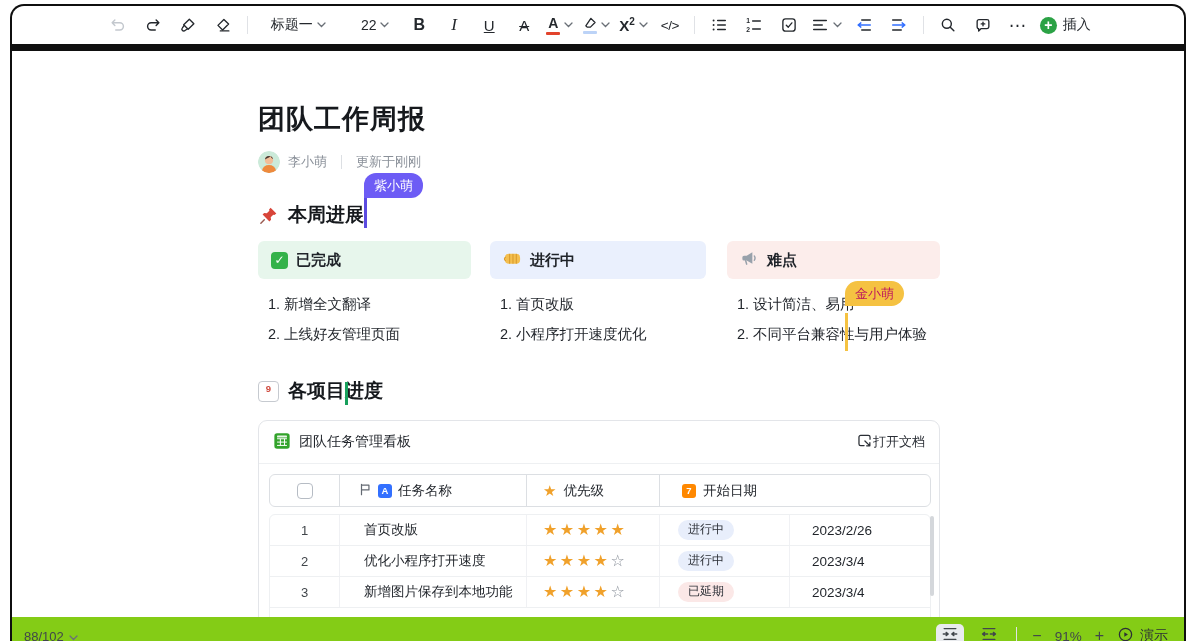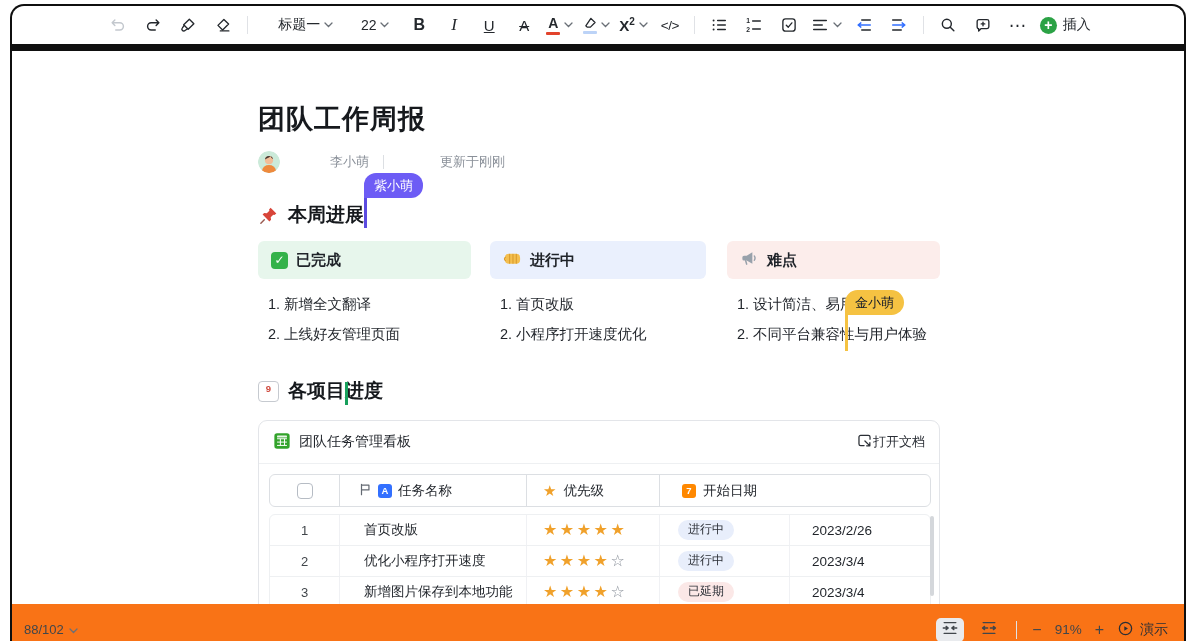--- a/index.html
+++ b/index.html
@@ -36,27 +36,27 @@
   .thickbar { height:7px; background:#0f0f0f; }
 
   
   .doc { position:relative; height:calc(100% - 45px); background:#fff; overflow:hidden; }
   .abs { position:absolute; }
 
   .doc-title { left:246px; top:50px; font-size:27px; font-weight:700; color:#16191d; letter-spacing:1px; }
 
   .meta { left:246px; top:100px; display:flex; align-items:center; gap:8px; }
   .avatar { width:22px; height:22px; border-radius:50%; overflow:hidden; }
-  .meta-name, .meta-updated { font-size:13px; color:#8a9099;margin-left:42px; }
+  .meta-name, .meta-updated { font-size:13px; color:#8a9099; }
   .meta-sep { width:1px; height:14px; background:#dcdfe3; margin:0 6px; }
 
   .cursor-label { height:25px; padding:0 10px; display:flex; align-items:center;
                   border-radius:12px 12px 12px 0; font-size:13px; z-index:4; }
   .cursor-label.purple { left:352px; top:122px; color:#fff; }
-  .cursor-label.yellow { left:833px; top:239px; color:#0f172a; border-radius:13px 13px 13px 0; }
+  .cursor-label.yellow { left:833px; top:230px; color:#be185d; border-radius:13px 13px 13px 0; }
   .caret { width:2.5px; z-index:3; }
   .caret.purple { left:352px; top:147px; height:30px; }
   .caret.yellow { left:833px; top:262px; height:38px; }
   .caret.green  { left:333px; top:331px; height:23px; }
 
   .h-sec { display:flex; align-items:center; gap:9px; font-size:19px; font-weight:700; color:#16191d; }
   .h-sec .h-icon { width:21px; height:21px; flex:none; }
   .h1 { left:246px; top:151px; }
   .h2 { left:246px; top:327px; }
 
@@ -109,21 +109,21 @@
 
   .hcheckbox { width:16px; height:16px; border:1.5px solid #b6bcc4; border-radius:4px; background:#fff; }
   .badge { width:14px; height:14px; border-radius:3px; color:#fff; font-size:9.5px; font-weight:700;
            display:flex; align-items:center; justify-content:center; line-height:1; flex:none; }
   .badge.tri { font-size:7px; }
   .star-head { font-size:15px; line-height:1; }
   .scrollthumb { position:absolute; width:4px; height:80px; border-radius:2px; background:#d4d7db;
                  left:918px; top:465px; }
 
   
-  .statusbar { position:absolute; left:0; right:0; bottom:0; height:37px; background:#f97316;
+  .statusbar { position:absolute; left:0; right:0; bottom:0; height:24px; background:#84cc16;
                display:flex; align-items:center; justify-content:space-between; padding:16px 16px 2px 12px; z-index:6; }
   .sb-left { display:flex; align-items:center; gap:5px; font-size:13px; color:#41464b; }
   .sb-right { display:flex; align-items:center; gap:13px; color:#41464b; }
   .sb-btn { height:24px; min-width:24px; display:flex; align-items:center; justify-content:center; border-radius:5px; }
   .sb-btn.active { background:#e9ebee; width:28px; }
   .sb-glyph { font-size:16px; }
   .sb-zoom { font-size:13.5px; }
   .present { display:flex; align-items:center; gap:6px; font-size:14px; color:#2b2f36; }
 </style>
 </head>
@@ -156,21 +156,21 @@
     </div>
     <div class="tb">
       <span>
           <svg width="18" height="18" viewBox="0 0 20 20" fill="none" stroke="#24282d" stroke-width="1.5" stroke-linecap="round" stroke-linejoin="round">
             <path d="M11 3.8l5.2 5.2-6.6 6.6L4.4 10.4z"></path>
             <path d="M7 16.6h9.5"></path>
           </svg>
         </span>
     </div>
     <div class="sep"></div>
-    <div class="tb" style="width:74px;justify-content:flex-end;padding-left:4px;">
+    <div class="tb" style="width:74px;justify-content:center;padding-left:4px;">
       <span class="tb-text">标题一</span>
       <span class="chev">
           <svg width="9" height="6" viewBox="0 0 9 6" fill="none" stroke="#6a7077" stroke-width="1.3" stroke-linecap="round">
             <path d="M1 1l3.5 3.5L8 1"></path>
           </svg>
         </span>
     </div>
     <div class="tb" style="width:44px;margin-left:11px;">
       <span class="tb-text">22</span>
       <span class="chev">

